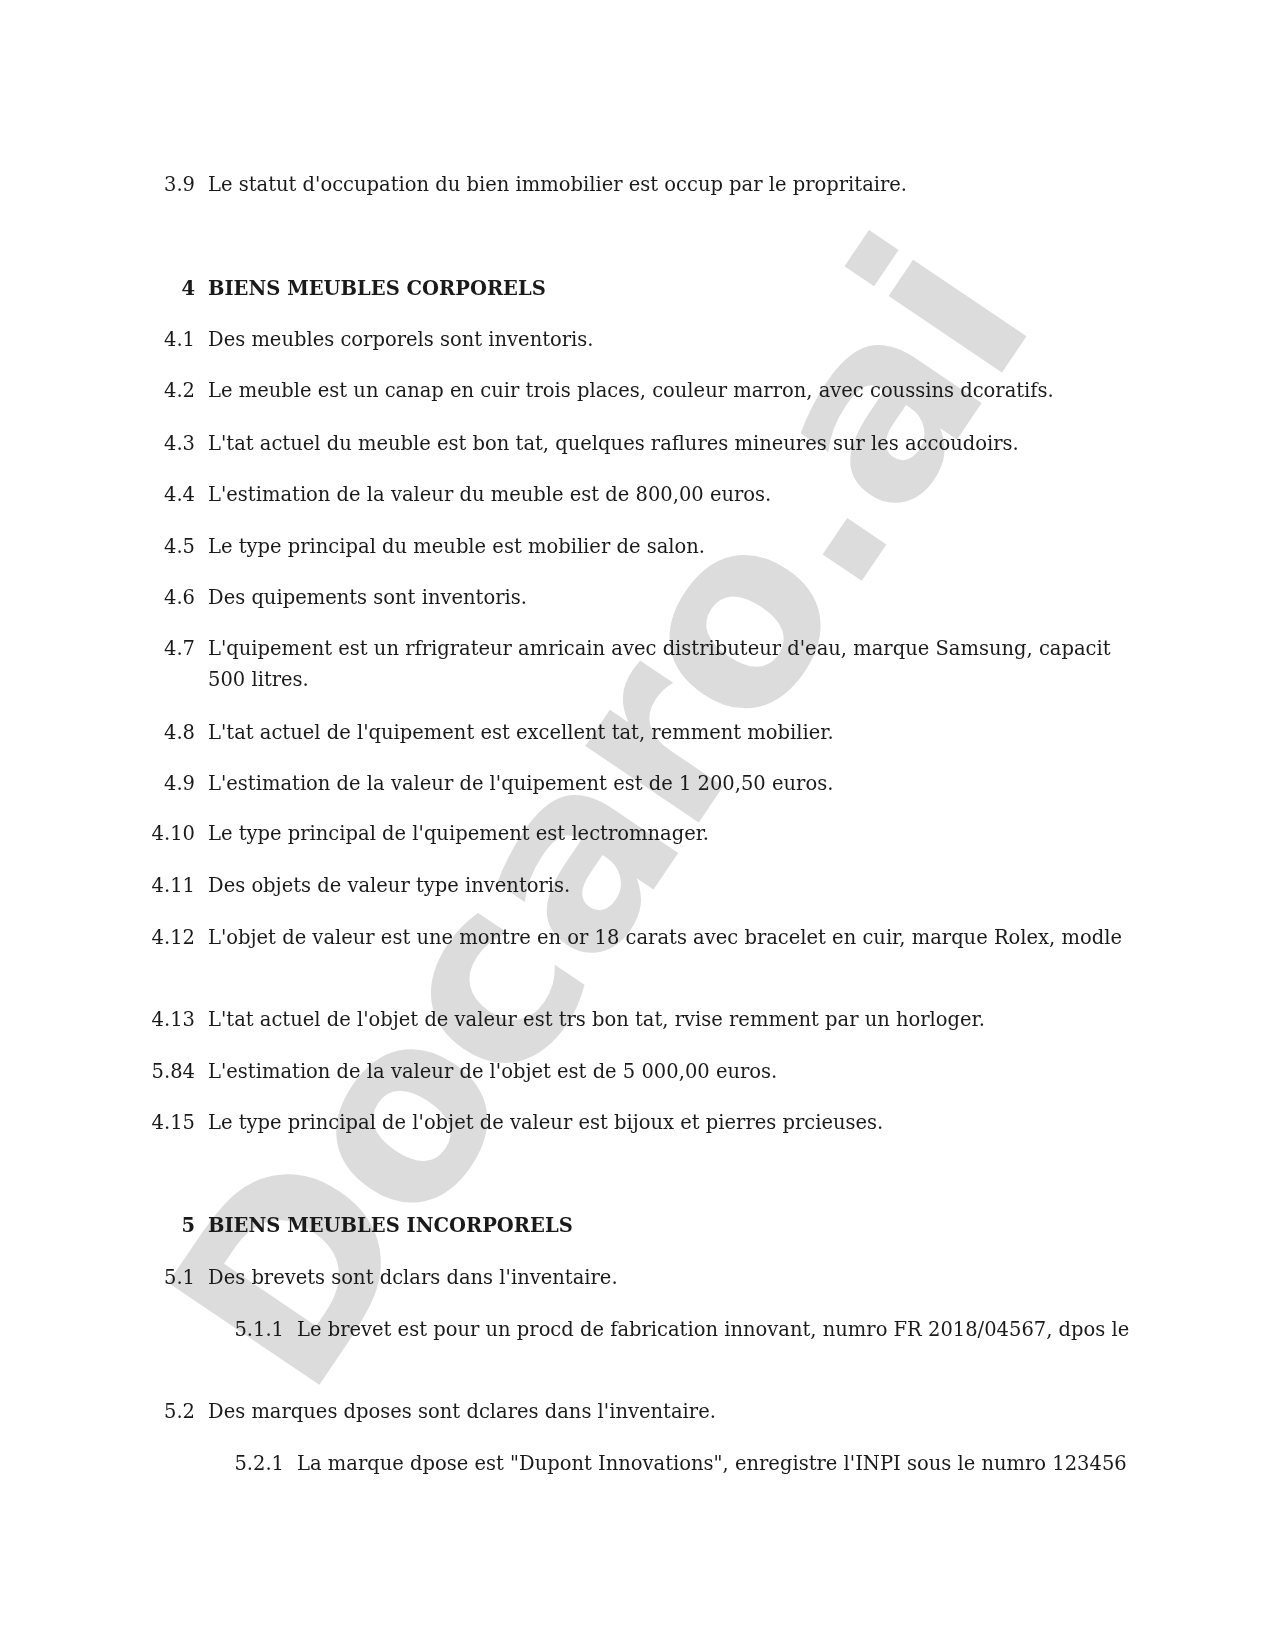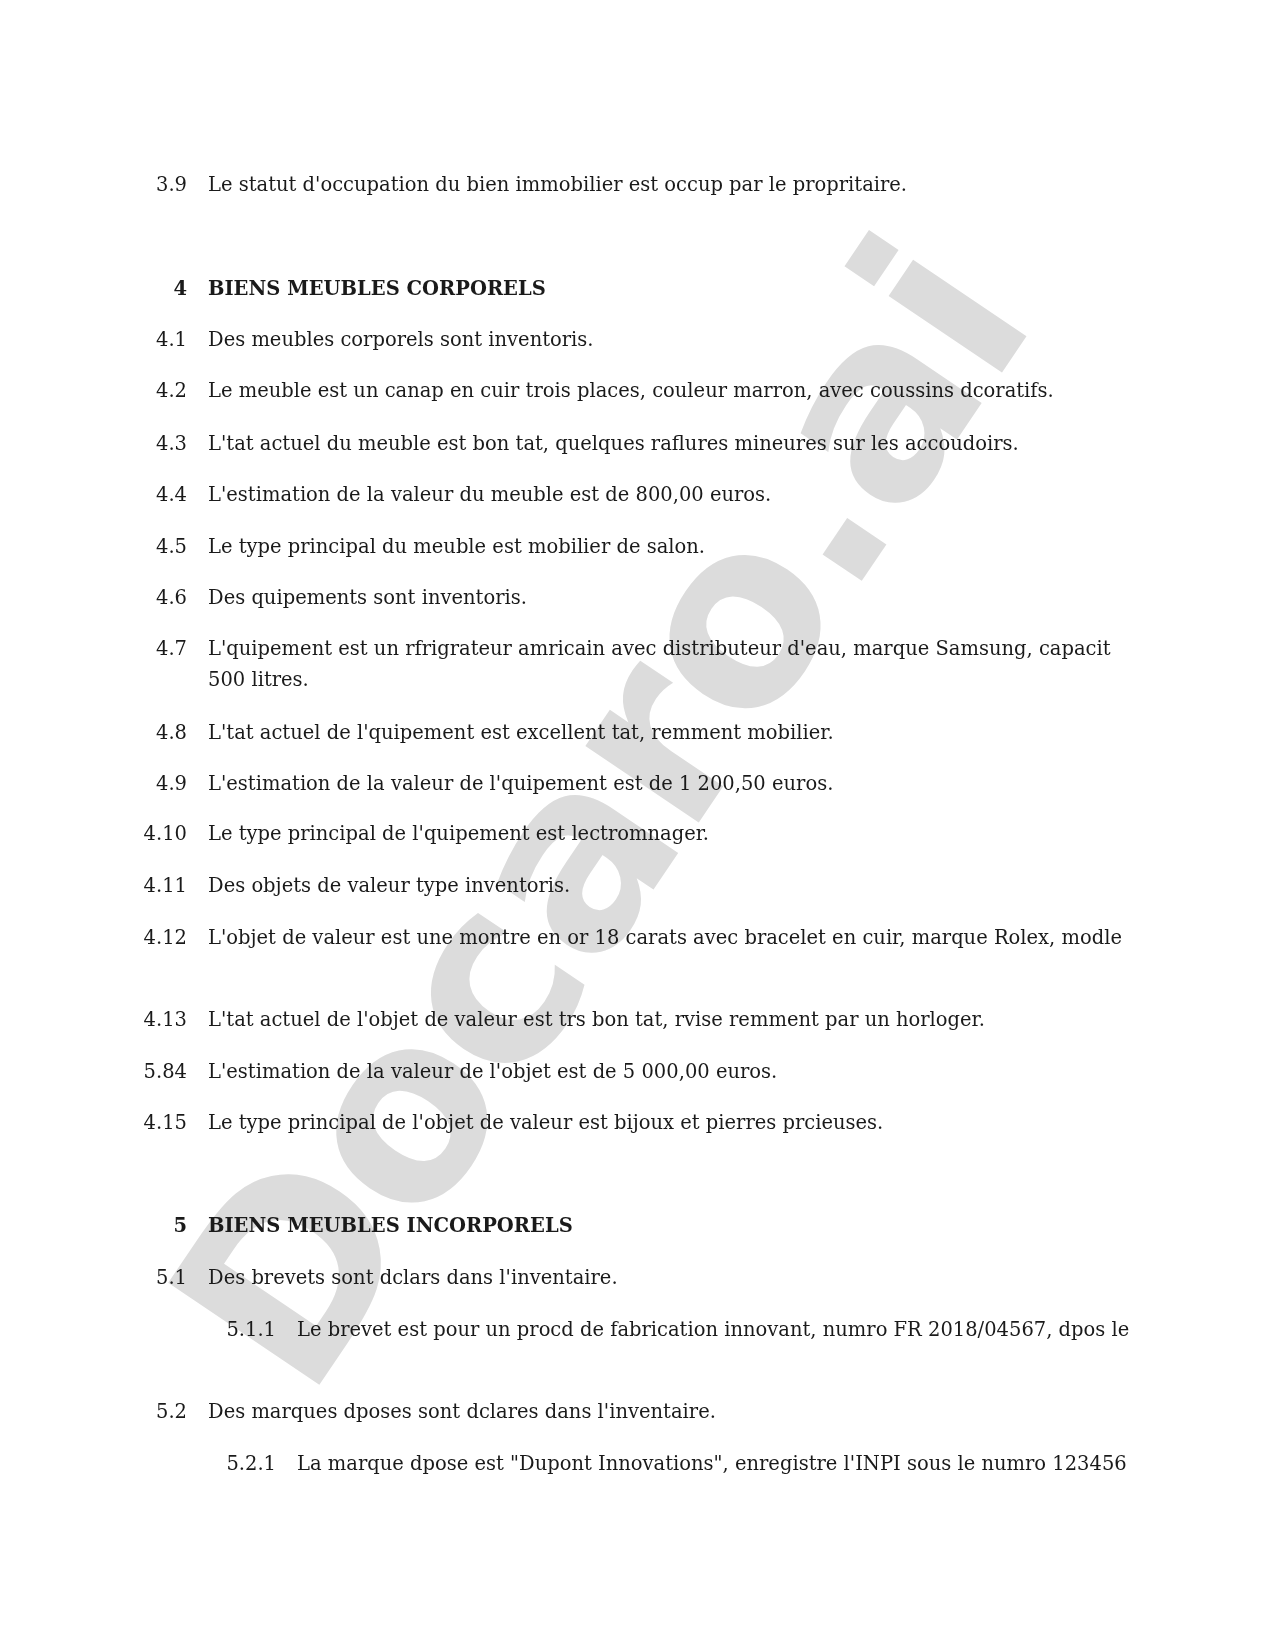--- a/index.html
+++ b/index.html
@@ -41,21 +41,21 @@
     .row {
       position: absolute;
       left: 0;
       width: 1275px;
       font-size: 19.5px;
       line-height: 31px;
     }
     .num {
       position: absolute;
       width: 183px;
-      left: 4px;
+      left: 12px;
       text-align: right;
       white-space: nowrap;
     }
     .text {
       position: absolute;
       left: 208px;
       width: 910px;
       white-space: nowrap;
     }
     .heading .num, .heading .text {

